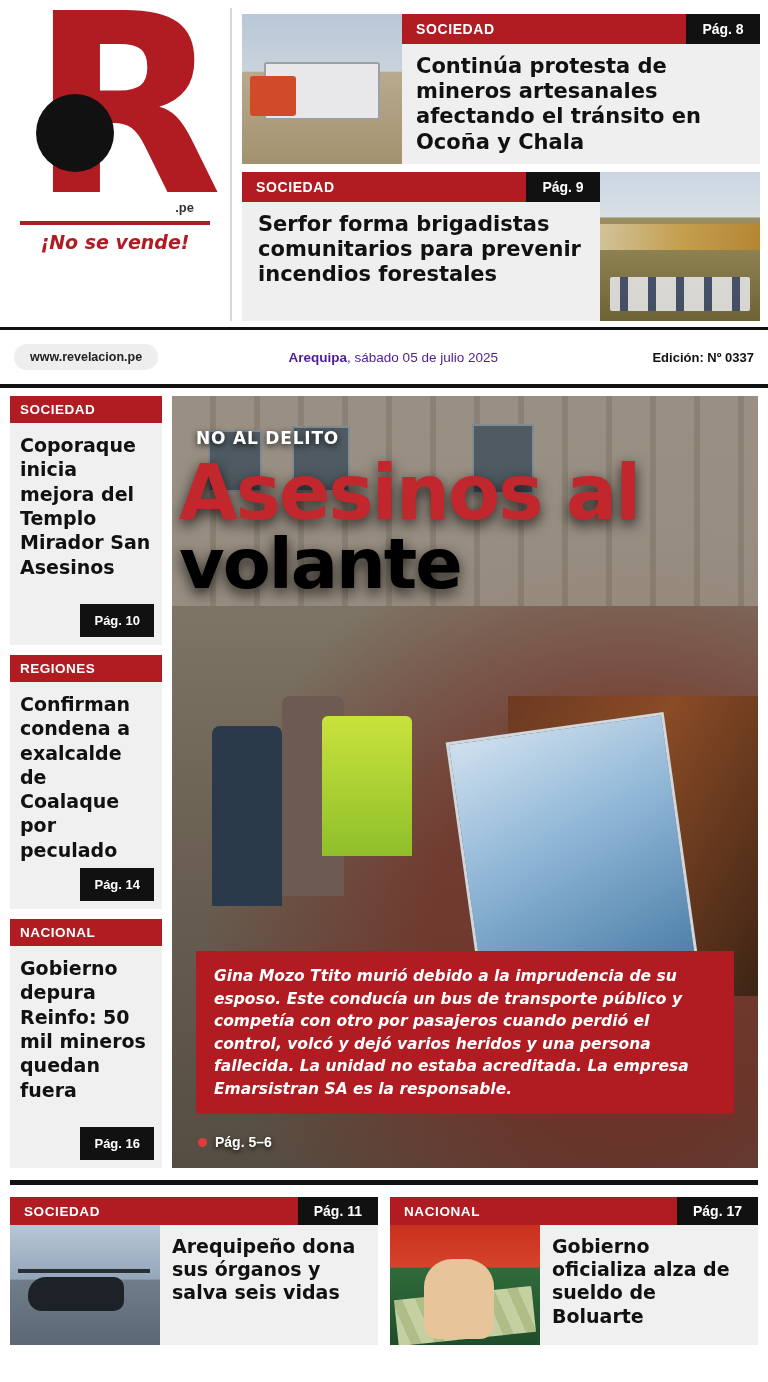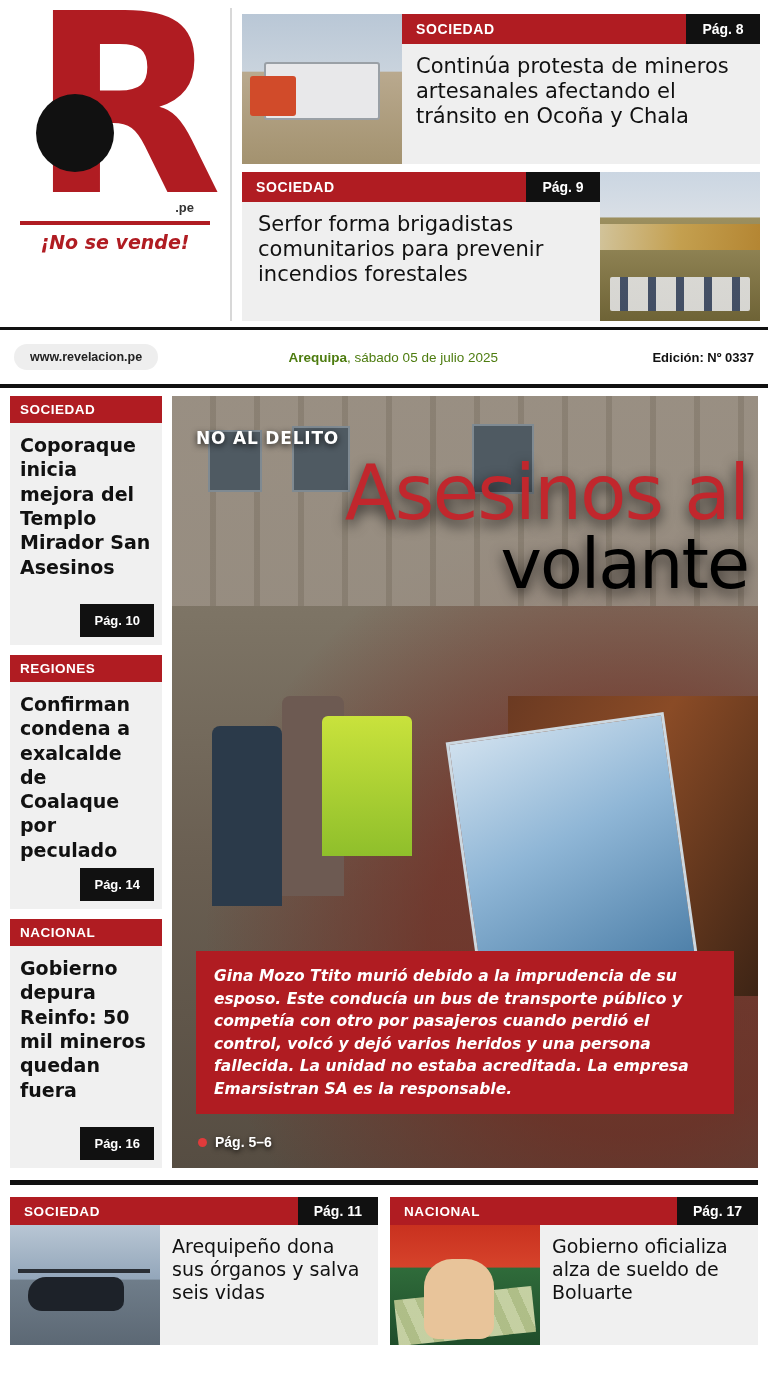--- a/index.html
+++ b/index.html
@@ -113,21 +113,21 @@
     color: #fff;
     font-weight: bold;
     font-size: 14px;
     padding: 0 16px;
     display: flex; align-items: center;
     justify-content: center;
     min-width: 74px;
   }
   .headline {
     font-family: "DejaVu Sans", sans-serif;
-    font-weight: normal;
+    font-weight: bold;
     font-size: 21px;
     line-height: 1.2;
     color: #111;
     padding: 10px 12px 0 14px;
   }
   .card2 .cat-row { flex-direction: row; }
   .card2 .headline { padding-left: 16px; }
 
   
   .ph { position: absolute; inset: 0; }
@@ -164,21 +164,21 @@
     border-radius: 14px;
     font-size: 12.5px;
     font-weight: bold;
     color: #222;
     padding: 6px 16px;
   }
   .place {
     flex: 1;
     text-align: center;
     font-size: 13.5px;
-    color: #4d7c0f;
+    color: #4c1d95;
   }
   .place b { font-weight: bold; }
   .edition { font-size: 13px; font-weight: bold; color: #111; margin-left: 24px; }
 
   
   .main {
     display: flex;
     padding: 8px 10px 0 10px;
     gap: 10px;
     height: 780px;
@@ -232,26 +232,25 @@
   .lead-photo .person {
     position: absolute; background: #2b3a4a; border-radius: 8px 8px 0 0;
   }
   .kicker {
     position: absolute; left: 24px; top: 32px;
     color: #fff; font-weight: bold; font-size: 17px; letter-spacing: .8px;
     font-family: "DejaVu Sans", sans-serif;
     text-shadow: 0 2px 6px rgba(0,0,0,.8);
   }
   .lead-title {
-    position: absolute; left: 16px; top: 62px; right: 10px;
-    font-family: "DejaVu Sans", sans-serif;
-    font-weight: normal;
+    position: absolute; left: 7px; top: 62px; right: 10px;
+    font-family: "DejaVu Sans", sans-serif;
+    font-weight: bold;
     line-height: .92;
     text-shadow: 0 5px 14px rgba(0,0,0,.75);
-    text-align: right;
   }
   .lead-title .l1 { display: block; color: #c1272d; font-size: 76px; letter-spacing: -2px; }
   .lead-title .l2 { display: block; color: #000000; font-size: 70px; letter-spacing: -2px; margin-top: 4px; }
   .lead-summary {
     position: absolute; left: 24px; right: 24px; bottom: 54px;
     background: #b01c22; color: #fff;
     font-style: italic; font-weight: bold;
     font-size: 15.5px; line-height: 1.45;
     padding: 14px 18px;
     font-family: "DejaVu Sans", sans-serif;

